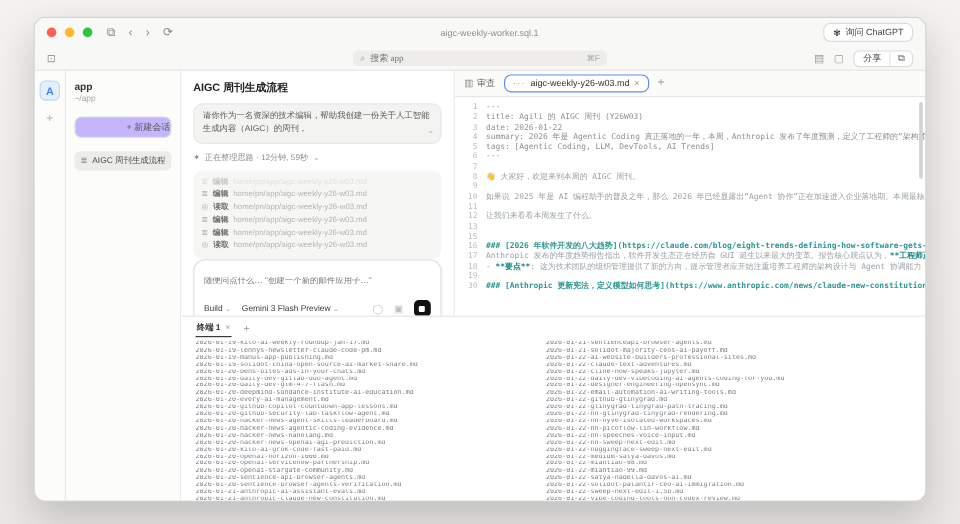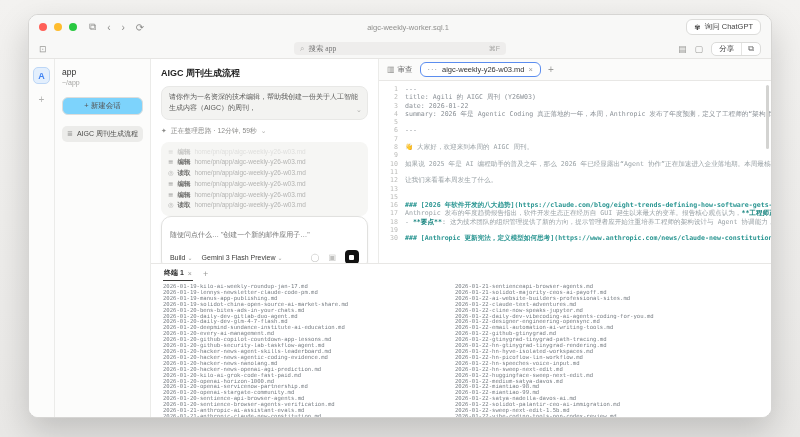--- a/index.html
+++ b/index.html
@@ -33,24 +33,24 @@
   .sharepill .sp { padding:1px 7px; font-size:7.5px; color:#444; }
   .sharepill .spi { padding:1px 6px; font-size:8px; color:#666; border-left:1px solid #e4e4e2; }
 
   
   .bodyrow { flex:1; display:flex; min-height:0; }
   .rail { flex:0 0 26px; border-right:1px solid #ebebe9; display:flex; flex-direction:column; align-items:center; padding-top:8px; gap:10px; background:#fcfcfb; }
   .avatar { width:17px; height:17px; border-radius:5px; background:#e3effd; border:1px solid #bcd6f6; color:#3f82f2; font-size:9px; font-weight:bold; display:flex; align-items:center; justify-content:center; }
   .railadd { color:#b3b3b1; font-size:10px; }
 
   .sidebar { flex:0 0 92px; border-right:1px solid #ebebe9; padding:8px 7px; background:#fcfcfb; }
-  .proj { font-size:8.5px; font-weight:normal; color:#333; }
+  .proj { font-size:8.5px; font-weight:bold; color:#333; }
   .projpath { font-size:7px; color:#a5a5a3; margin-top:2px; }
-  .newbtn { margin-top:11px; border:1px solid #dddddb; border-radius:6px; background:#7dd3fc; font-size:7.5px; color:#555;
-    text-align:center; padding:3px 0; }
+  .newbtn { margin-top:11px; border:1px solid #dddddb; border-radius:6px; background:#c4b5fd; font-size:7.5px; color:#555;
+    text-align:right; padding:3px 0; }
   .sessitem { margin-top:11px; background:#ececea; border-radius:5px; padding:3px 5px; font-size:7px; color:#4a4a48;
     display:flex; align-items:center; gap:4px; white-space:nowrap; overflow:hidden; }
   .sessitem .ic { color:#8e8e8c; font-size:7px; }
 
   .main { flex:1; display:flex; flex-direction:column; min-width:0; }
   .toprow { flex:0 0 204px; display:flex; min-height:0; }
 
   
   .chat { flex:0 0 228px; border-right:1px solid #ebebe9; padding:8px 10px 8px 10px; display:flex; flex-direction:column; min-height:0; }
   .chat-title { font-size:9px; font-weight:bold; color:#222; margin-bottom:6px; }
@@ -258,20 +258,21 @@
                   <div class="crow">
                     <span class="gut">3</span>
                     <span class="ct meta"><span>date: 2026-01-22</span></span>
                   </div>
                   <div class="crow">
                     <span class="gut">4</span>
                     <span class="ct meta"><span>summary: 2026 年是 Agentic Coding 真正落地的一年，本周，Anthropic 发布了年度预测，定义了工程师的“架构师”转型趋势；GitHub 和 GitLab 持续规模化 Agen</span></span>
                   </div>
                   <div class="crow">
                     <span class="gut">5</span>
+                    <span class="ct meta"><span>tags: [Agentic Coding, LLM, DevTools, AI Trends]</span></span>
                   </div>
                   <div class="crow">
                     <span class="gut">6</span>
                     <span class="ct meta"><span>---</span></span>
                   </div>
                   <div class="crow">
                     <span class="gut">7</span>
                     <span class="ct meta"><span></span></span>
                   </div>
                   <div class="crow">

